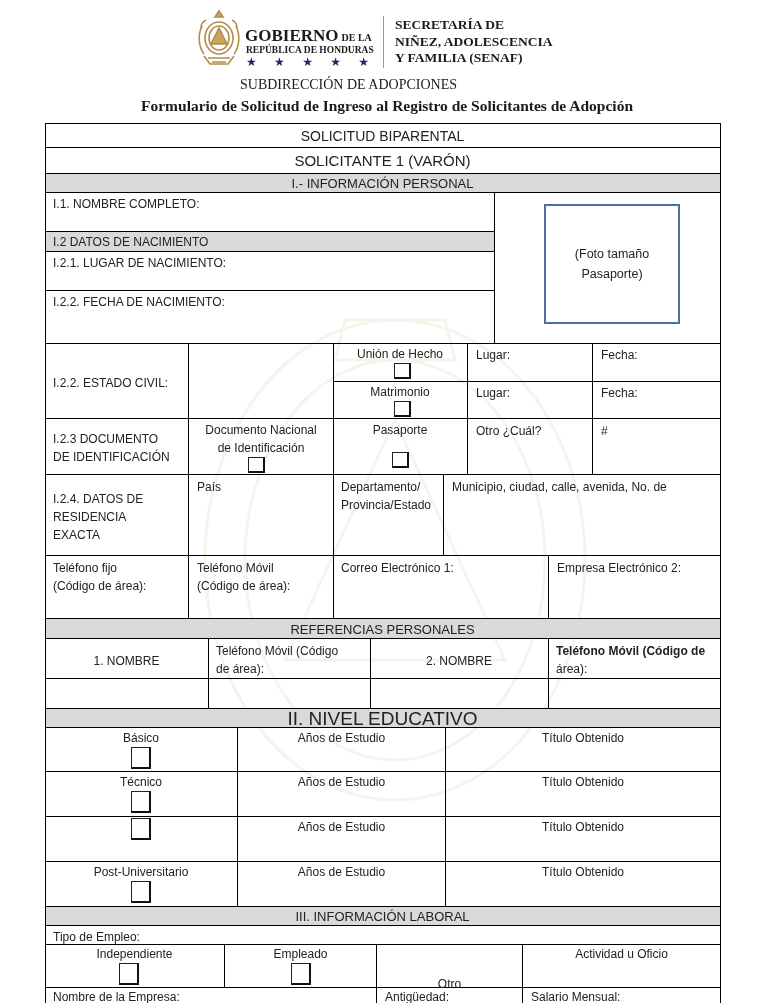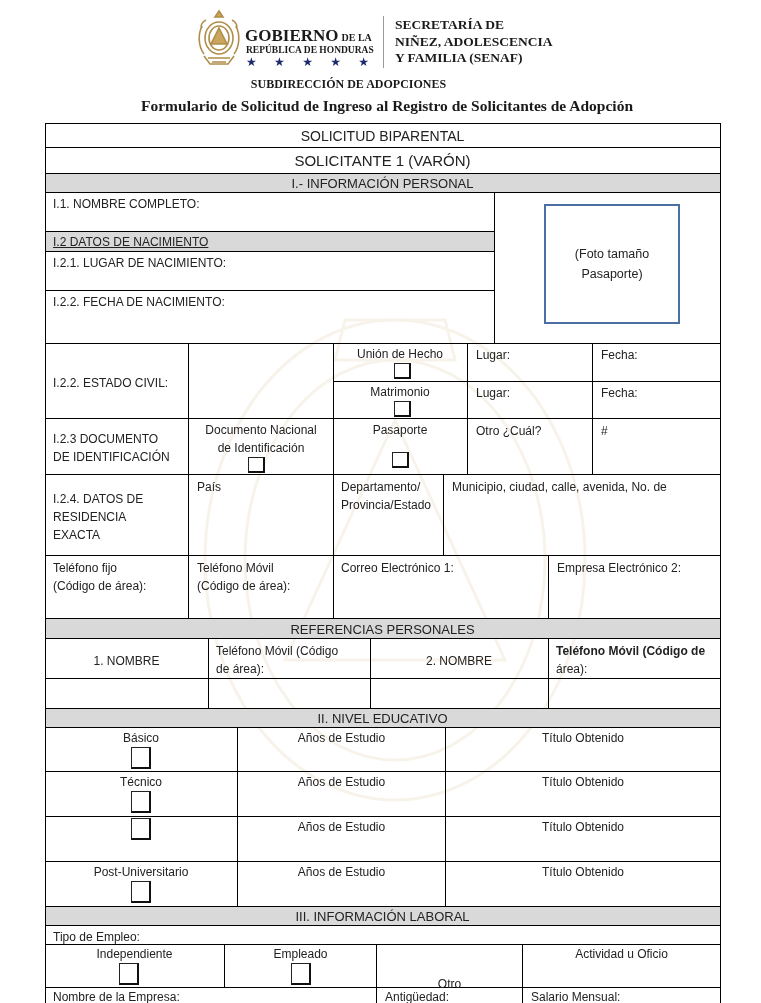--- a/index.html
+++ b/index.html
@@ -42,21 +42,21 @@
   <div class="abs" style="left:246px;top:55px;font-size:12px;color:#1c2a6b;letter-spacing:7px;white-space:nowrap;">★ ★ ★ ★ ★</div>
 
   <div class="abs" style="left:383px;top:16px;width:1px;height:52px;background:#999;"></div>
 
   <div class="abs serif" style="left:395px;top:17px;font-size:13.5px;font-weight:bold;line-height:16.5px;color:#1a1a1a;white-space:nowrap;">
     <div>SECRETARÍA DE</div>
     <div>NIÑEZ, ADOLESCENCIA</div>
     <div>Y FAMILIA (SENAF)</div>
   </div>
 
-  <div class="abs serif center" style="left:0;width:697px;top:77px;font-size:12px;font-weight:bold;">SUBDIRECCIÓN DE ADOPCIONES</div>
+  <div class="abs serif center" style="left:0;width:697px;top:77px;font-size:14px;font-weight:normal;">SUBDIRECCIÓN DE ADOPCIONES</div>
   <div class="abs serif center" style="left:0;width:774px;top:97px;font-size:15.5px;font-weight:bold;">Formulario de Solicitud de Ingreso al Registro de Solicitantes de Adopción</div>
 </div>
 
 <svg class="watermark" viewBox="0 0 420 520">
   <g fill="none" stroke="#c9a55e" stroke-width="3">
     <ellipse cx="210" cy="260" rx="190" ry="240"></ellipse>
     <ellipse cx="210" cy="260" rx="150" ry="200"></ellipse>
     <path d="M210 120 L320 360 L100 360 Z"></path>
     <path d="M150 60 L270 60 L260 20 L160 20 Z"></path>
   </g>
@@ -112,21 +112,21 @@
   <div class="vline" style="left:445px;top:727px;height:179px;"></div>
   <div class="vline" style="left:224px;top:944px;height:43px;"></div>
   <div class="vline" style="left:376px;top:944px;height:59px;"></div>
   <div class="vline" style="left:522px;top:944px;height:59px;"></div>
 
   <div class="cell center" style="left:45px;top:125px;width:675px;font-size:14px;">SOLICITUD BIPARENTAL</div>
   <div class="cell center" style="left:45px;top:150px;width:675px;font-size:15px;">SOLICITANTE 1 (VARÓN)</div>
   <div class="cell center" style="left:45px;top:173px;width:675px;font-size:13px;">I.- INFORMACIÓN PERSONAL</div>
 
   <div class="cell" style="left:45px;top:193px;width:449px;height:38px;"><span>I.1. NOMBRE COMPLETO:</span></div>
-  <div class="cell" style="left:45px;top:231px;width:513px;text-decoration:underline;">I.2  DATOS DE NACIMIENTO</div>
+  <div class="cell" style="left:45px;top:231px;width:513px;">I.2  DATOS DE NACIMIENTO</div>
   <div class="cell" style="left:45px;top:252px;width:449px;height:38px;"><span>I.2.1. LUGAR DE NACIMIENTO:</span></div>
   <div class="cell" style="left:45px;top:291px;width:449px;height:52px;"><span>I.2.2. FECHA DE NACIMIENTO:</span></div>
 
   <div class="photo" style="left:544px;top:204px;width:136px;height:120px;">
     <div>
       <div>(Foto tamaño</div>
       <div>Pasaporte)</div>
     </div>
   </div>
 
@@ -197,21 +197,21 @@
   <div class="cell center" style="left:370px;top:650px;width:178px;">2. NOMBRE</div>
   <div class="cell" style="left:548px;top:640px;width:172px;padding-right:0;">
     <div style="white-space:nowrap;font-weight:bold;">Teléfono Móvil (Código de</div>
     <div>área):</div>
   </div>
   <div class="cell" style="left:46px;top:679px;width:162px;height:29px;"></div>
   <div class="cell" style="left:209px;top:679px;width:161px;height:29px;"></div>
   <div class="cell" style="left:371px;top:679px;width:177px;height:29px;"></div>
   <div class="cell" style="left:549px;top:679px;width:171px;height:29px;"></div>
 
-  <div class="cell center" style="left:45px;top:708px;width:675px;font-size:13px;">II. NIVEL EDUCATIVO</div>
+  <div class="cell center" style="left:45px;top:708px;width:675px;font-size:19px;">II. NIVEL EDUCATIVO</div>
 
   <div class="cell center" style="left:45px;top:729px;width:192px;height:42px;padding-top:0;">
     <div>Básico</div>
     <span class="cb cb-lg"></span>
   </div>
   <div class="cell center" style="left:238px;top:729px;width:207px;height:42px;padding-top:0;"><span>Años de Estudio</span></div>
   <div class="cell center" style="left:446px;top:729px;width:274px;height:42px;padding-top:0;"><span>Título Obtenido</span></div>
 
   <div class="cell center" style="left:45px;top:773px;width:192px;height:43px;padding-top:0;">
     <div>Técnico</div>

